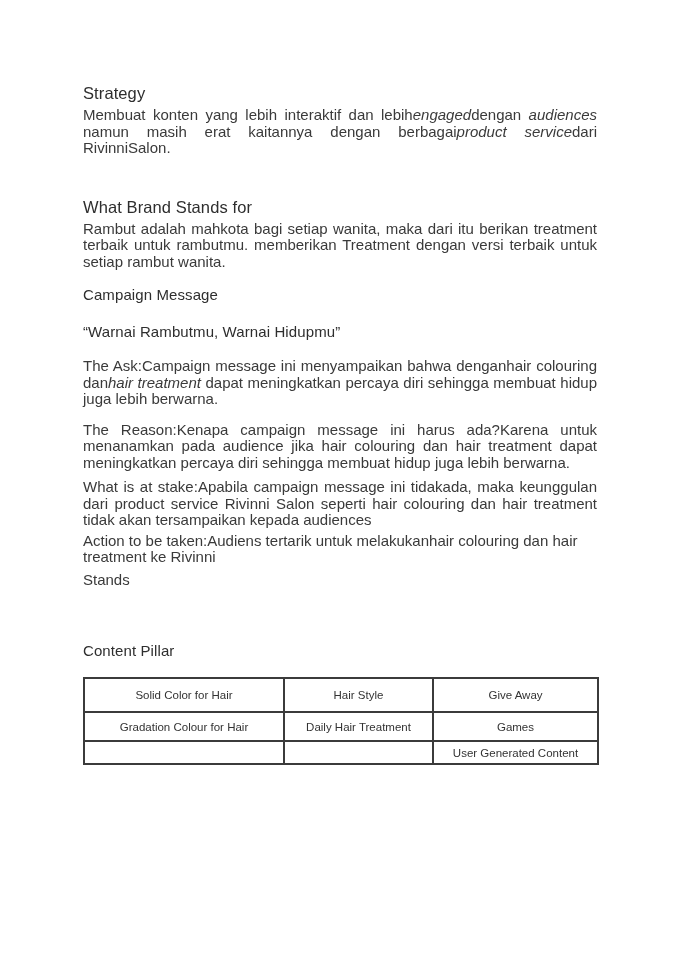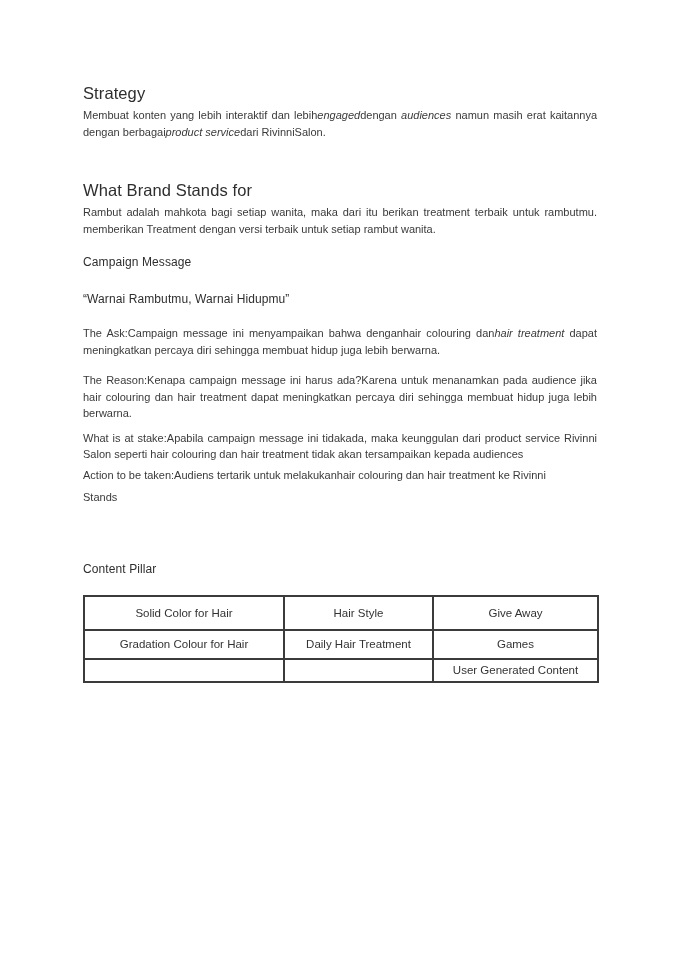--- a/index.html
+++ b/index.html
@@ -12,25 +12,25 @@
     color:#3a3a3a;
     overflow:hidden;
   }
   .content { padding:84px 82px 8px 83px; }
 
   .h-lg {
     font-size:16.5px; line-height:19px; font-weight:400;
     color:#2e2e2e; letter-spacing:0.1px;
   }
   .h-md {
-    font-size:12px; line-height:18px; font-weight:400;
+    font-size:15px; line-height:18px; font-weight:400;
     color:#2e2e2e; letter-spacing:0.1px;
   }
   .body {
-    font-size:11px; line-height:16.5px; color:#3a3a3a;
+    font-size:15px; line-height:16.5px; color:#3a3a3a;
   }
   .just { text-align:justify; }
   em { font-style:italic; }
 
   .mb4  { margin-bottom:4px; }
   .mt-brand   { margin-top:41px; }
   .mt-camp    { margin-top:16px; }
   .mt-quote   { margin-top:19px; }
   .mt-ask     { margin-top:17px; }
   .mt-reason  { margin-top:14px; }

